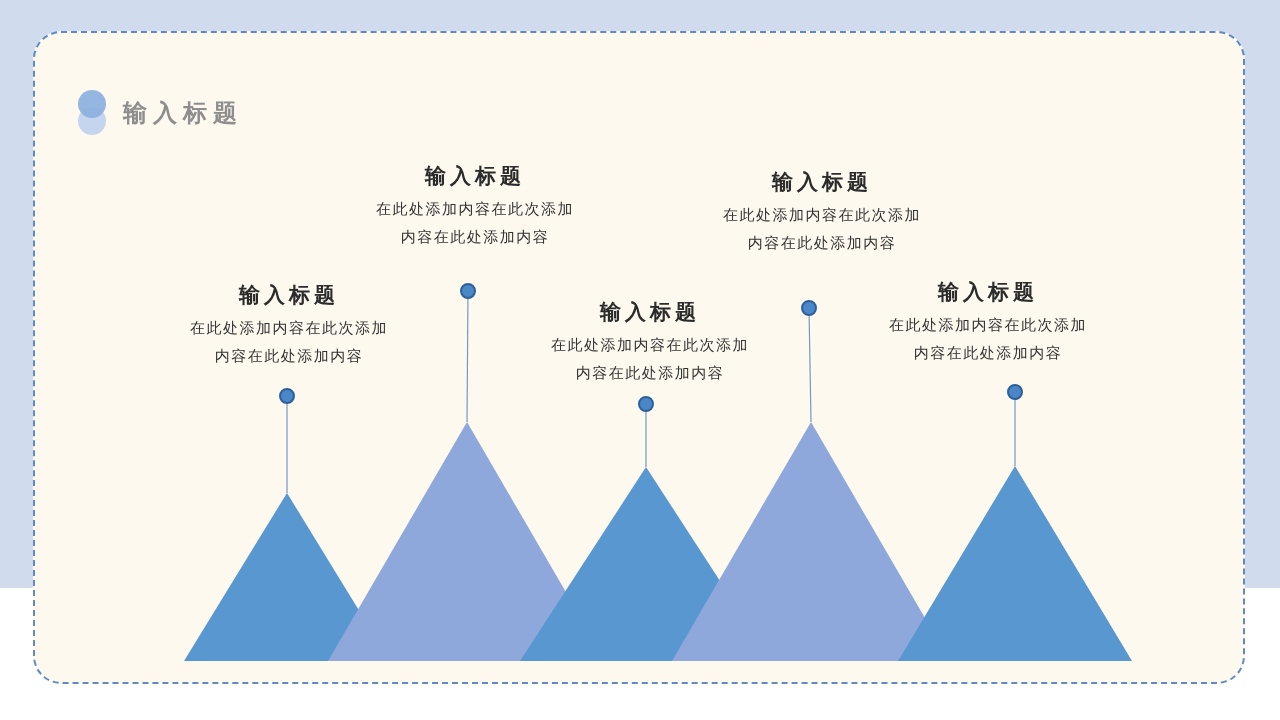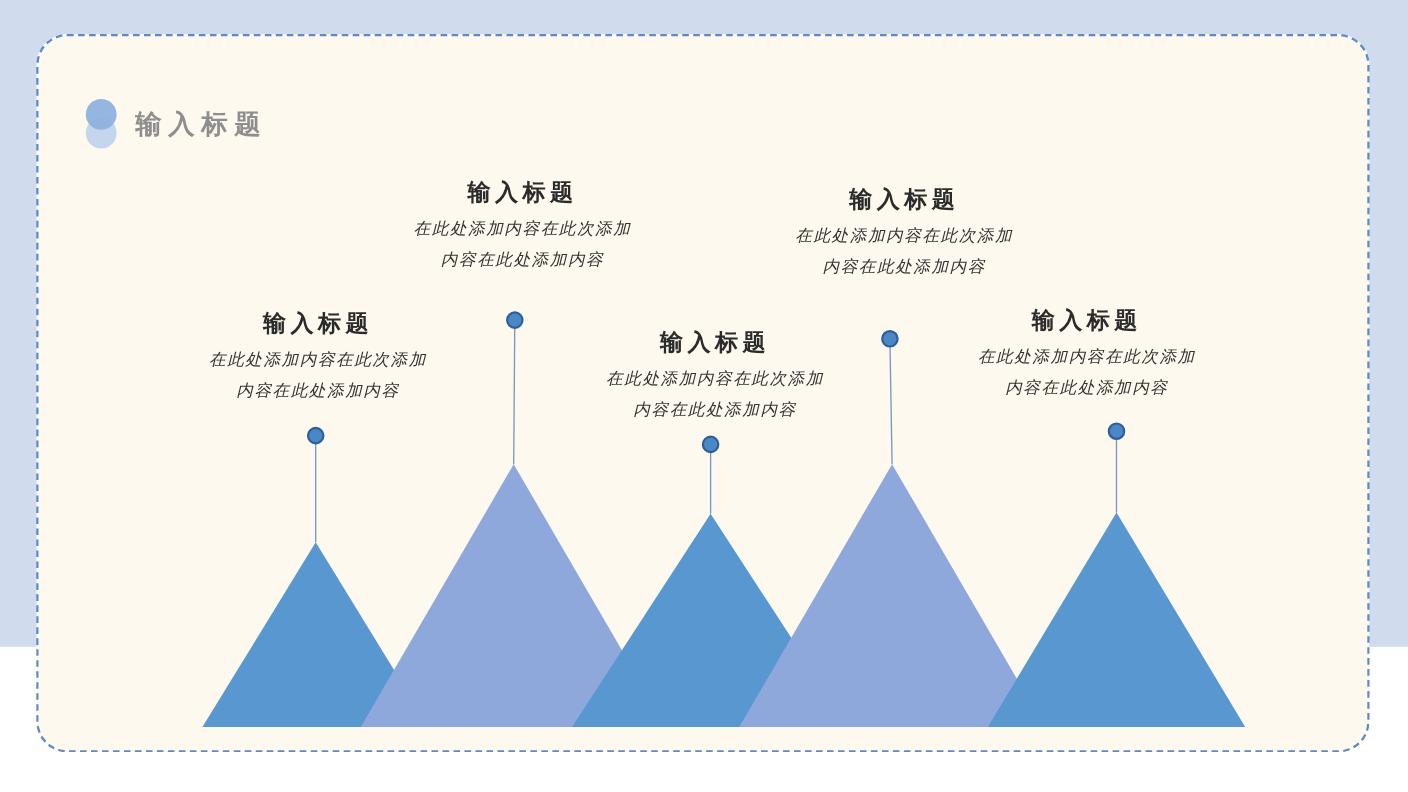--- a/index.html
+++ b/index.html
@@ -43,21 +43,21 @@
   .dot { fill:var(--dot-fill); stroke:var(--dot-stroke); stroke-width:2; }
   .item {
     position:absolute; width:300px; text-align:center;
   }
   .item-title {
     font-size:21px; font-weight:700; letter-spacing:4px;
     color:var(--item-title); line-height:30px;
   }
   .item-body-line {
     font-size:15px; letter-spacing:1.5px;
-    color:var(--item-body); line-height:28px;font-style:italic;
+    color:var(--item-body); line-height:28px;
   }
   .item-title + .item-body-line { margin-top:4px; }
   .item-1 { left:139px; top:280px; }
   .item-2 { left:325px; top:161px; }
   .item-3 { left:500px; top:297px; }
   .item-4 { left:672px; top:167px; }
   .item-5 { left:838px; top:277px; }
 </style>
 </head>
 <body>

